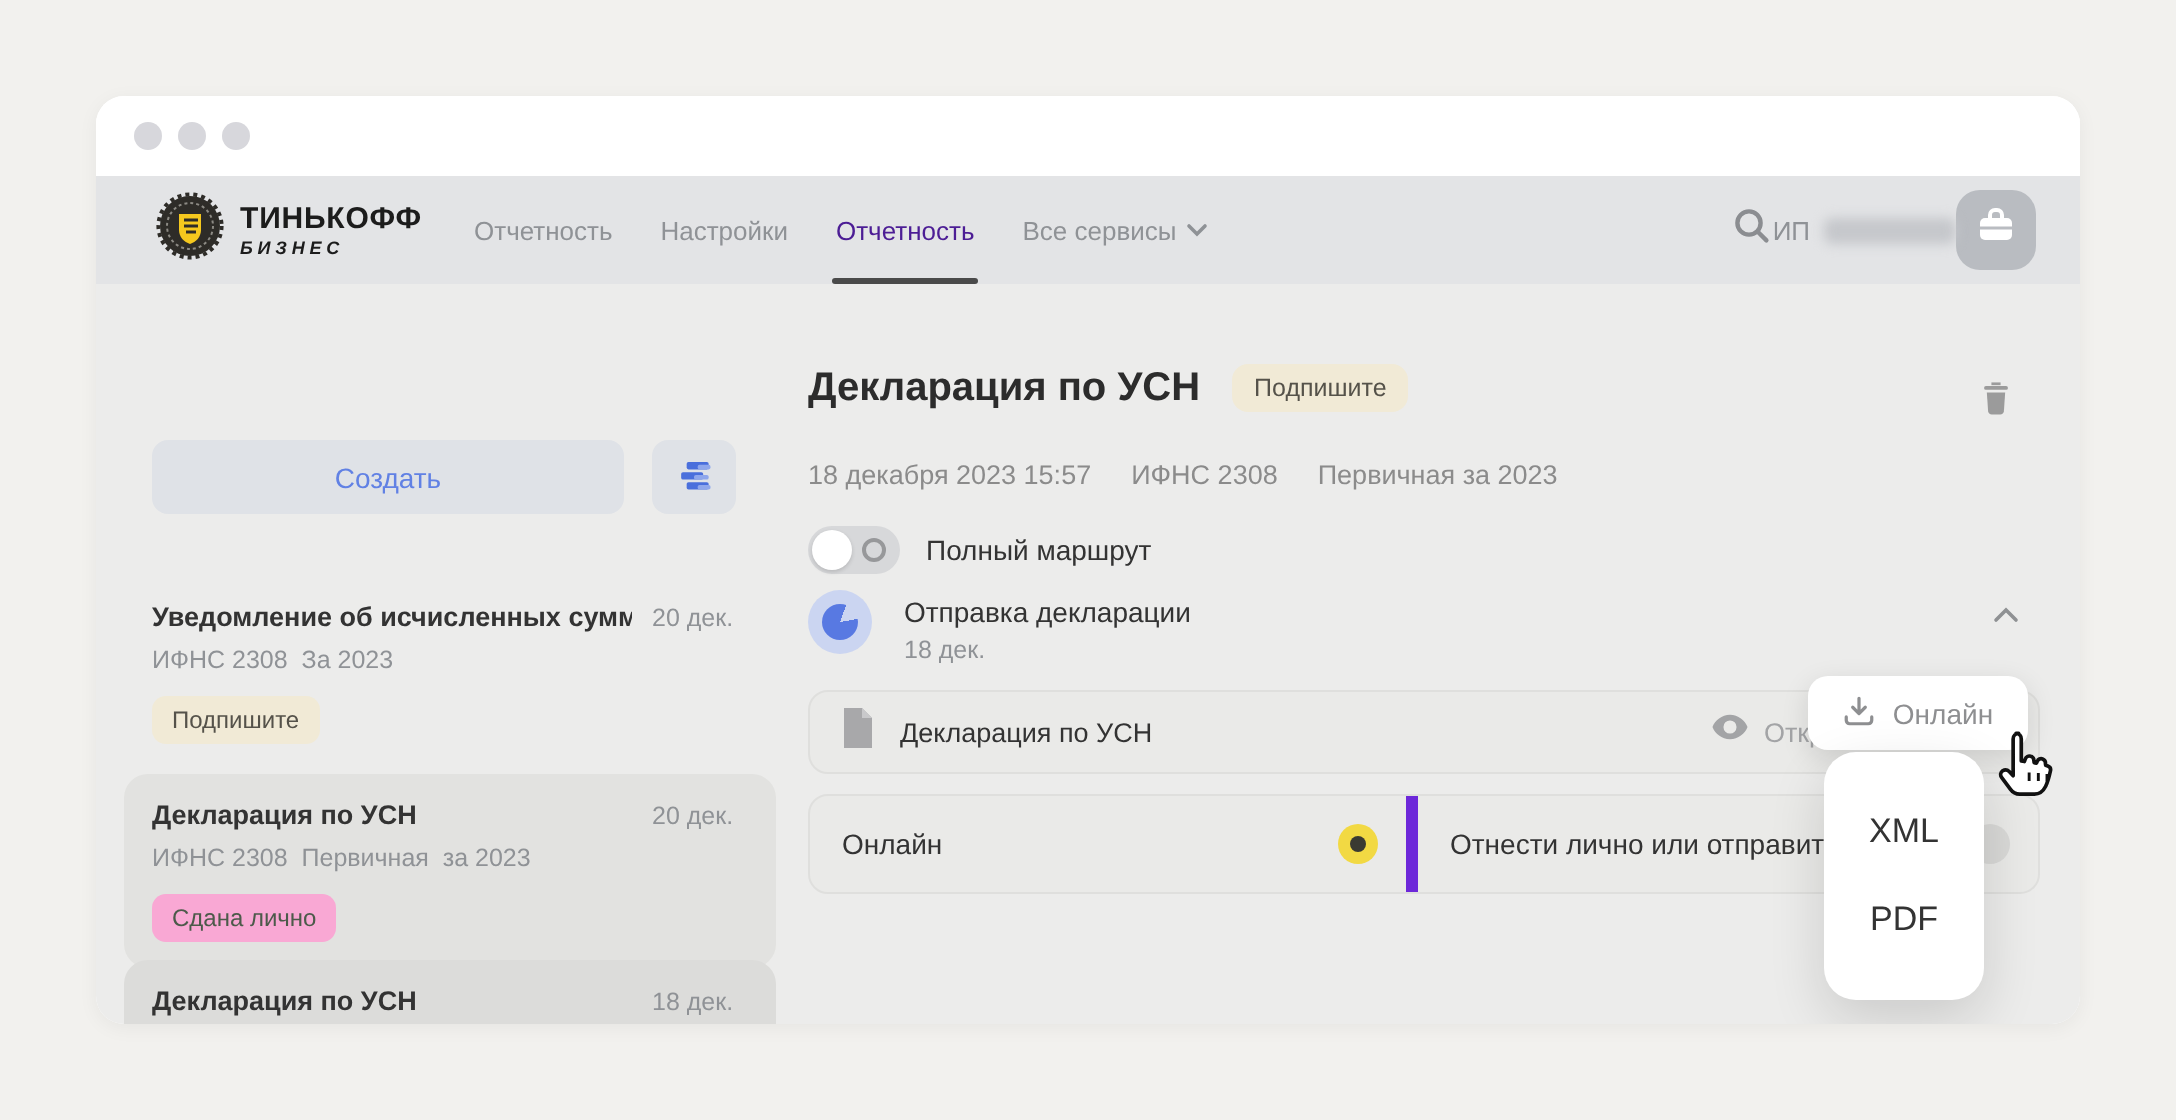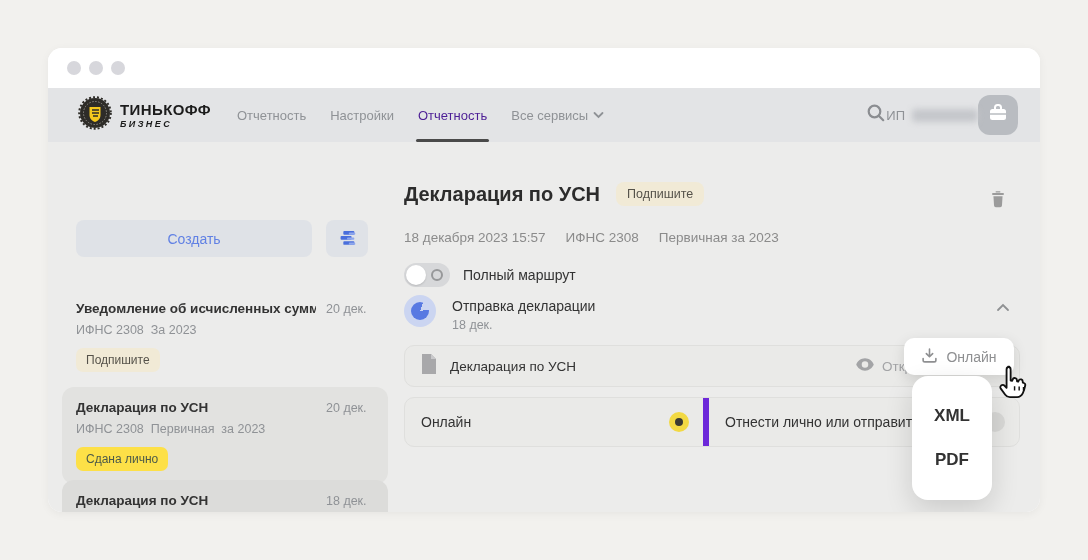--- a/index.html
+++ b/index.html
@@ -41,21 +41,21 @@
   .doc-item { position:absolute; left:14px; width:326px; padding:13px 14px; border-radius:12px; }
   .doc-item.i1 { top:146px; }
   .doc-item.i2 { top:245px; background:#e2e2e0; }
   .doc-item.i3 { top:338px; height:50px; background:#dcdcda; }
   .doc-row1 { display:flex; align-items:baseline; }
   .doc-title { font-size:13.5px; font-weight:600; color:#333; white-space:nowrap; overflow:hidden; max-width:240px; flex:1; }
   .doc-date { font-size:12.5px; color:#8f9296; margin-left:10px; white-space:nowrap; }
   .doc-sub { font-size:12.5px; color:#8f9296; margin-top:7px; white-space:pre; }
   .badge { display:inline-block; margin-top:11px; padding:5px 10px; border-radius:7px; font-size:12px; color:#55524a; }
   .badge.sign { background:#f1ead6; }
-  .badge.done { background:#fde047; color:#4c5a4a; }
+  .badge.done { background:#f9a8d4; color:#4c5a4a; }
 
   
   .m-titlerow { position:absolute; left:356px; top:40px; display:flex; align-items:center; }
   .m-title { font-size:20px; font-weight:700; color:#2c2c2c; }
   .m-badge { margin-left:16px; padding:5px 11px; border-radius:8px; background:#f1ead6; font-size:12.5px; color:#55524a; }
   .trash-btn { position:absolute; left:936px; top:44px; width:28px; height:28px; background:none; border:none; cursor:pointer; }
   .m-meta { position:absolute; left:356px; top:88px; display:flex; gap:20px; font-size:13.5px; color:#8b8b8b;justify-content:space-between; }
   .toggle-row { position:absolute; left:356px; top:121px; display:flex; align-items:center; gap:13px; }
   .toggle { width:46px; height:24px; border-radius:12px; background:#d7d8da; position:relative; cursor:pointer; }
   .toggle .knob { position:absolute; left:2px; top:2px; width:20px; height:20px; border-radius:50%; background:#fff; box-shadow:0 1px 2px rgba(0,0,0,.15); }
@@ -72,21 +72,21 @@
   .file-name { font-size:13.5px; color:#333; margin-left:13px; }
   .open-group { margin-left:auto; margin-right:68px; display:flex; align-items:center; gap:8px; cursor:pointer; }
   .open-label { font-size:13.5px; color:#a3a4a6; }
 
   .download-btn { position:absolute; left:856px; top:196px; width:110px; height:37px; background:#fff; border:none;
     border-radius:10px; box-shadow:0 4px 14px rgba(0,0,0,.12); display:flex; align-items:center; justify-content:center;
     gap:8px; cursor:pointer; z-index:5; font-family:inherit; }
   .download-label { font-size:14px; color:#8e8f91; }
   .dropdown { position:absolute; left:864px; top:234px; width:80px; height:124px; background:#fff; border-radius:16px;
     box-shadow:0 10px 28px rgba(0,0,0,.14); z-index:6; display:flex; flex-direction:column; align-items:center;
-    justify-content:center; gap:24px;font-weight:bold; }
+    justify-content:center; gap:24px; }
   .dd-item { font-size:17px; color:#333; cursor:pointer; }
   .cursor { position:absolute; left:944px; top:220px; z-index:10; pointer-events:none; }
 
   .opt-row { position:absolute; left:356px; top:255px; width:616px; height:50px; background:#eaeae8;
     border:1px solid #dfdfdd; border-radius:10px; display:flex; }
   .opt-cell { display:flex; align-items:center; padding:0 14px 0 16px; font-size:14px; color:#333; cursor:pointer; }
   .opt-cell.left { width:304px; border-right:6px solid #6d28d9; }
   .opt-cell.right { flex:1; overflow:hidden; white-space:nowrap; }
   .opt-label { flex:1; white-space:nowrap; overflow:hidden; }
   .radio { width:20px; height:20px; border-radius:50%; flex:0 0 auto; }

